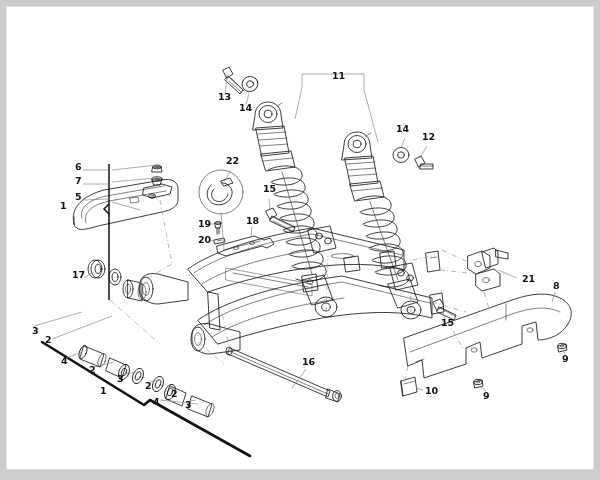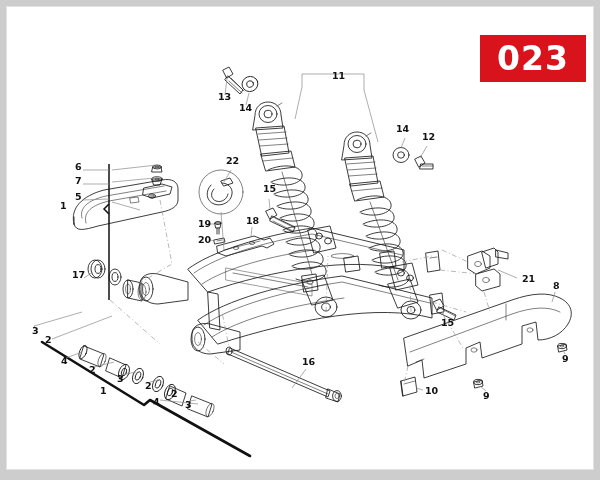--- a/index.html
+++ b/index.html
@@ -477,18 +477,15 @@
         <text class="lbl" x="105" y="370">3</text>
         <text class="lbl" x="88" y="382">1</text>
         <text class="lbl" x="133" y="377">2</text>
         <text class="lbl" x="141" y="393">4</text>
         <text class="lbl" x="159" y="385">2</text>
         <text class="lbl" x="173" y="396">3</text>
       </g>
 
     </svg>
 
-    <div id="badge">
-      <span id="badge-text">023</span>
-    </div>
 
   </div>
 </div>
 
 </body></html>

